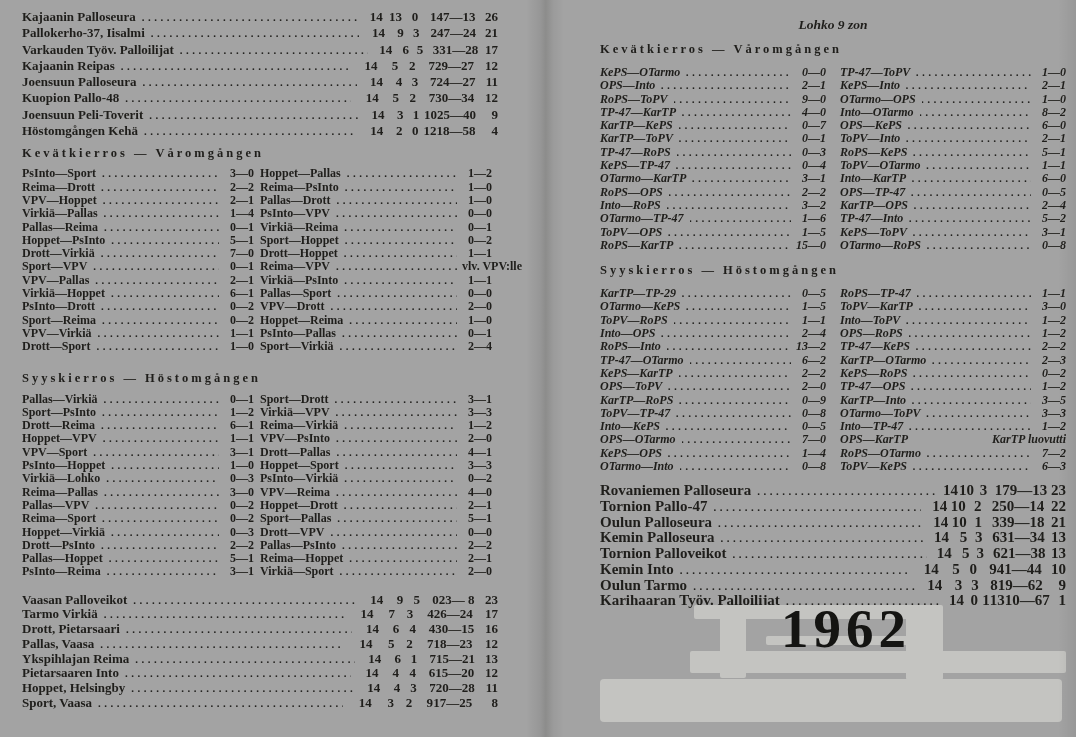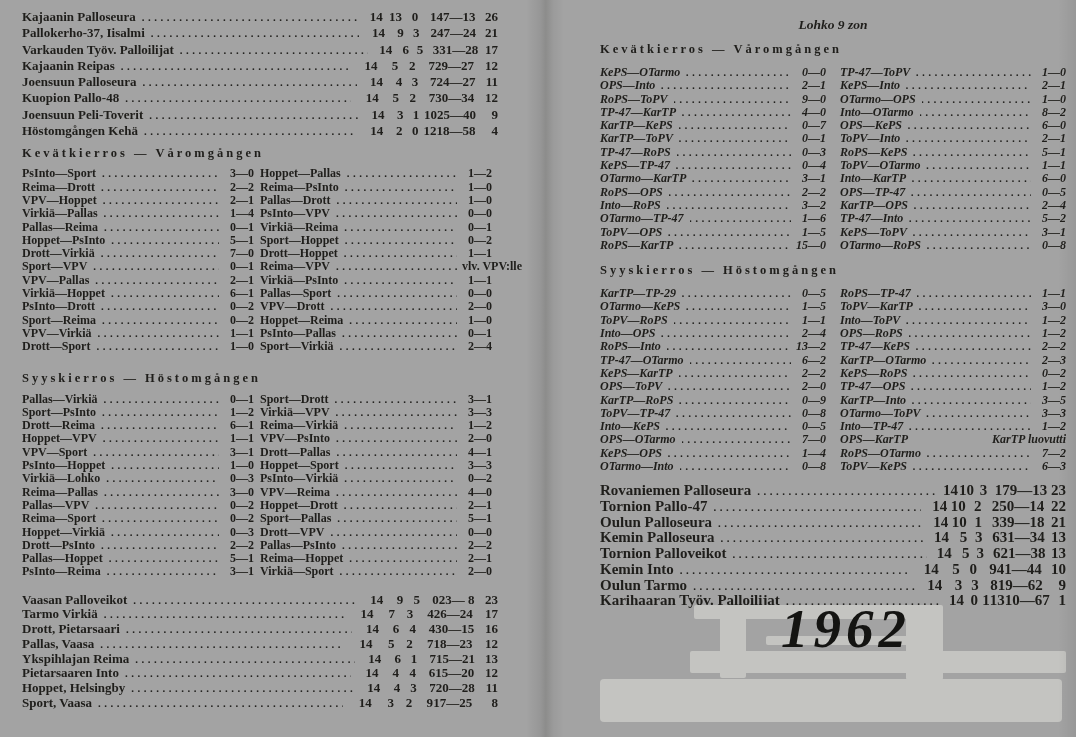--- a/index.html
+++ b/index.html
@@ -65,21 +65,21 @@
   .standings-bottom .standings-row{ line-height:14.7px; font-size:13px; }
   .page-right .standings .standings-row{ line-height:14.7px; font-size:15px; }
   .club{ white-space:pre; }
   .standings-row .dots{ margin:0 8px 0 6px; }
   .num{ text-align:right; white-space:pre; }
   .col-gp{ width:34px; } .col-w{ width:36px; } .col-d{ width:30px; }
   .col-l{ width:34px; } .col-goals{ width:64px; } .col-pts{ width:42px; }
 
   
   .year-graphic{ position:absolute; left:0; top:0; width:520px; height:737px;
-                 pointer-events:none;font-style:italic; }
+                 pointer-events:none; }
   .blob{ position:absolute; background:#c4c4c1; border-radius:2px; }
   .blob-top-bar   { left:138px; top:605px; width:242px; height:14px; }
   .blob-left-post { left:164px; top:605px; width:26px;  height:73px; }
   .blob-right-post{ left:350px; top:605px; width:37px;  height:75px; }
   .blob-mid-thin  { left:210px; top:636px; width:176px; height:9px;  }
   .blob-mid-wide  { left:134px; top:651px; width:376px; height:22px; }
   .blob-bottom-bar{ left:44px;  top:679px; width:462px; height:43px; border-radius:4px; }
   .year{
     position:absolute; left:178px; top:597px; width:224px; text-align:center;
     font-size:55px; line-height:64px; font-weight:700; letter-spacing:5px;

